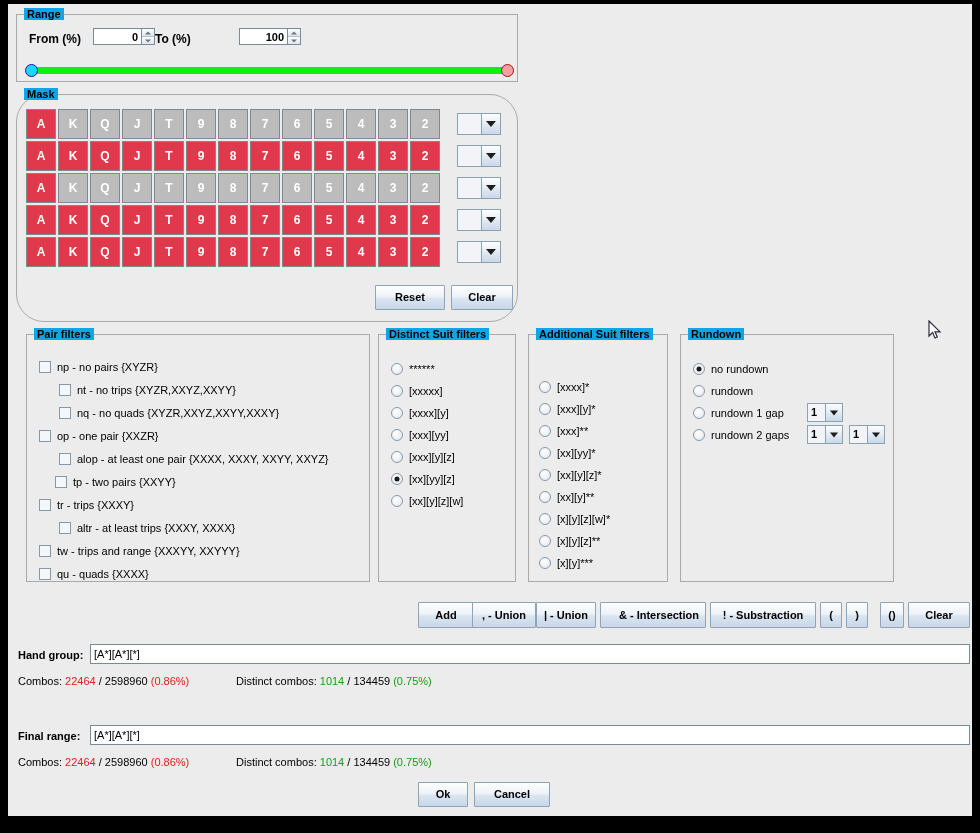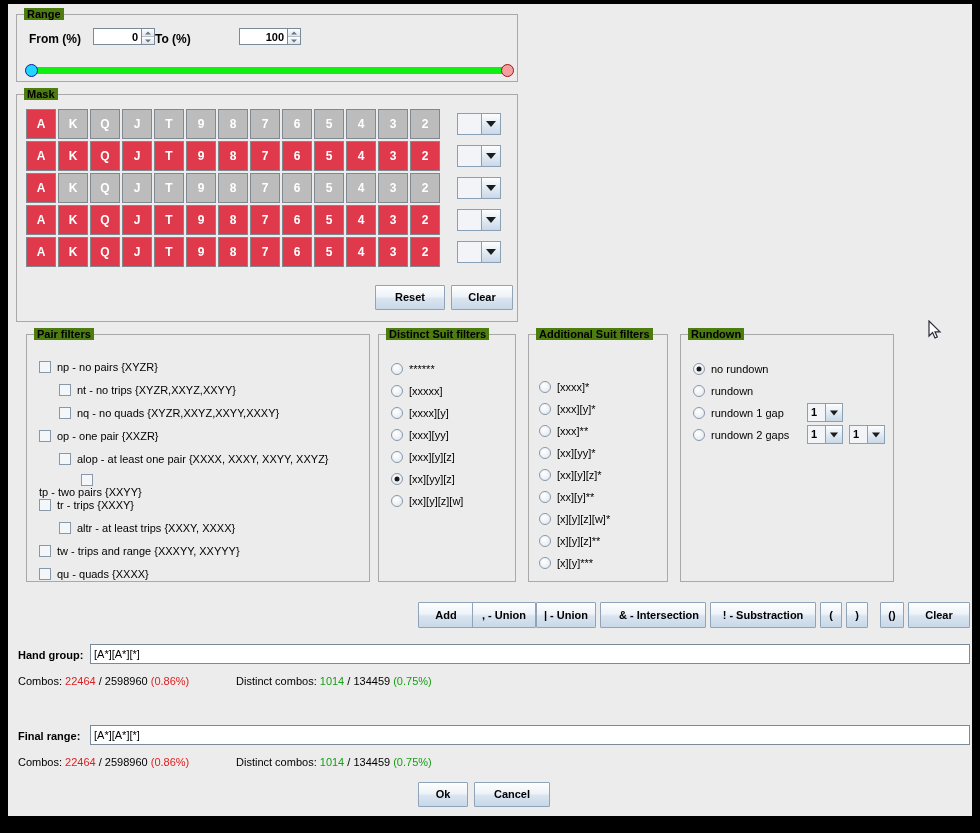--- a/index.html
+++ b/index.html
@@ -24,21 +24,21 @@
   
   .group {
     position: absolute;
     border: 1px solid #a9a9a9;
     background: #ececec;
     box-sizing: border-box;
   }
   .group > .title {
     position: absolute;
     top: -7px; left: 7px;
-    background: #4d7c0f;
+    background: #0ea5e9;
     padding: 0 3px;
     font-weight: bold;
     font-size: 11px;
     color: #000;
     white-space: nowrap;
   }
 
   
   #range-panel { left: 8px; top: 10px; width: 502px; height: 68px; }
   .lbl { font-size: 12px; font-weight: bold; color:#000; }
@@ -76,21 +76,21 @@
   }
   .knob {
     position: absolute; width: 13px; height: 13px;
     border-radius: 50%; box-sizing: border-box;
     border: 1px solid #1a1a5a;
   }
   #knob-from { left: 8px; top: 49px; background: #22d5ff; border-color:#1515aa; }
   #knob-to   { left: 484px; top: 49px; background: #f4a0a0; border-color:#a01515; }
 
   
-  #mask-panel { left: 8px; top: 90px; width: 502px; height: 228px; }
+  #mask-panel { left: 8px; top: 90px; width: 502px; height: 228px; border-radius: 28px; }
   .mask-row { position:absolute; left: 9px; height: 30px; }
   .card {
     width: 30px; height: 30px; float: left; margin-right: 2px;
     box-sizing: border-box;
     border: 1px solid #808890;
     color: #ffffff; font-size: 12px; font-weight: bold;
     text-align: center; line-height: 28px;
   }
   .card.on  { background: #e0394b; }
   .card.off { background: #bcbcbc; }
@@ -338,21 +338,21 @@
           <span class="txt">nq - no quads {XYZR,XXYZ,XXYY,XXXY}</span>
         </div>
         <div class="chk-row" style="left: 12px; top: 93px;">
           <span class="chkbox"></span>
           <span class="txt">op - one pair {XXZR}</span>
         </div>
         <div class="chk-row" style="left: 32px; top: 116px;">
           <span class="chkbox"></span>
           <span class="txt">alop - at least one pair {XXXX, XXXY, XXYY, XXYZ}</span>
         </div>
-        <div class="chk-row" style="left: 12px; top: 139px; flex-direction: column;">
+        <div class="chk-row" style="left: 28px; top: 139px;">
           <span class="chkbox"></span>
           <span class="txt">tp - two pairs {XXYY}</span>
         </div>
         <div class="chk-row" style="left: 12px; top: 162px;">
           <span class="chkbox"></span>
           <span class="txt">tr - trips {XXXY}</span>
         </div>
         <div class="chk-row" style="left: 32px; top: 185px;">
           <span class="chkbox"></span>
           <span class="txt">altr - at least trips {XXXY, XXXX}</span>

